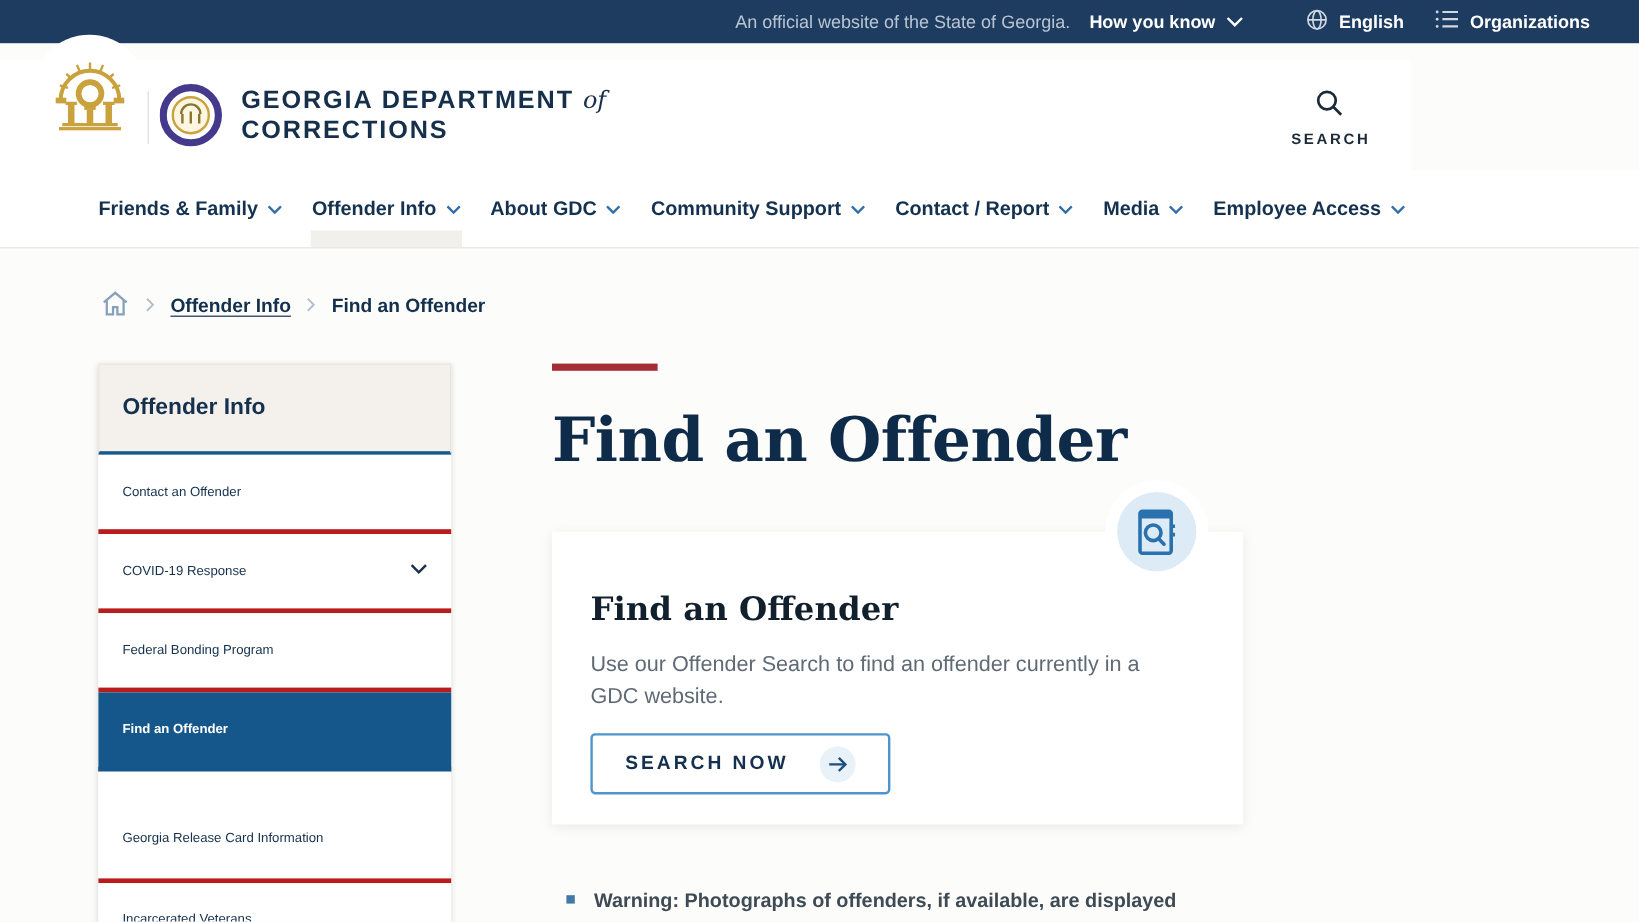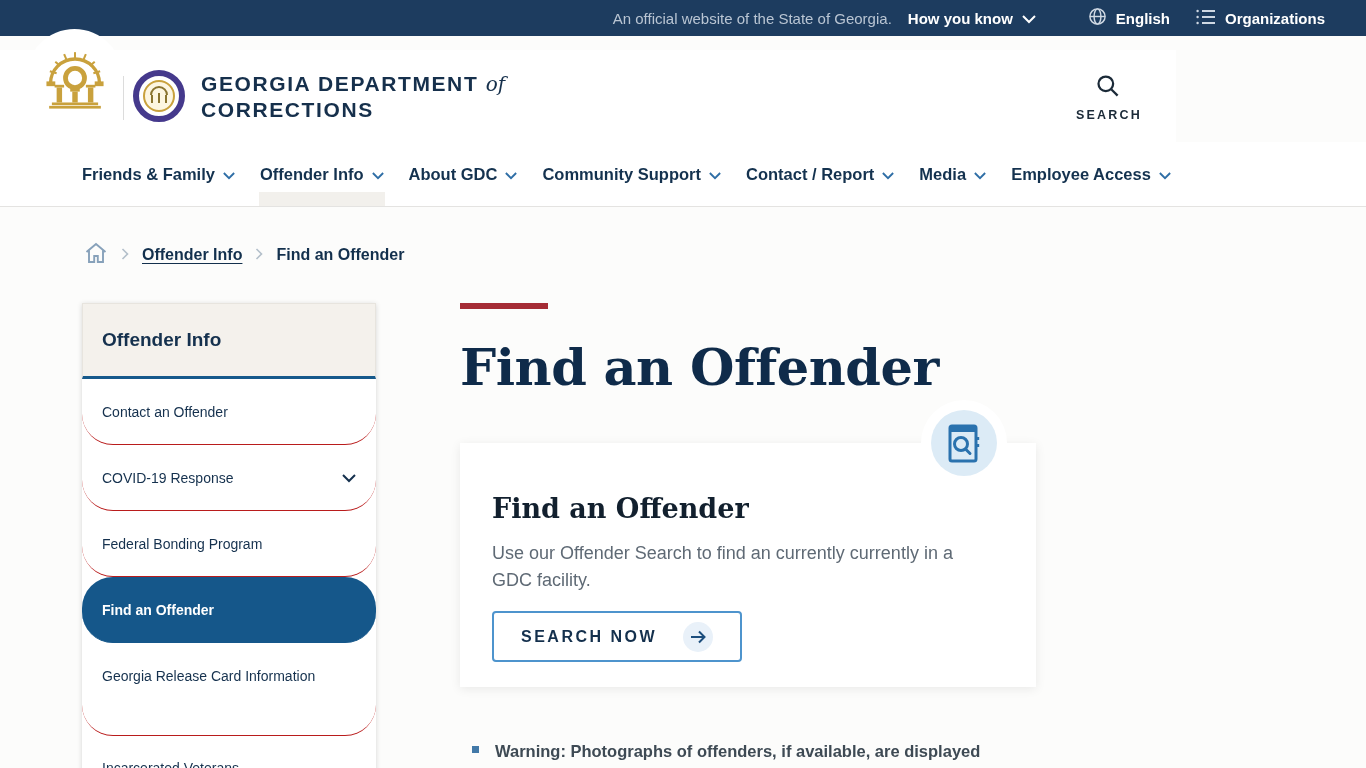--- a/index.html
+++ b/index.html
@@ -39,23 +39,23 @@
   .bc-home { display:flex; align-items:center; cursor:pointer; }
   .bc-link { font-weight:600; text-decoration:underline; text-underline-offset:3px; cursor:pointer; }
   .bc-current { font-weight:600; }
 
   
   .sidebar { position:absolute; left:82px; top:303px; width:294px; background:#fff;
              box-shadow:0 1px 5px rgba(0,0,0,0.16); }
   .sidebar-header { height:76px; background:#f4f1ec; border:1px solid #e7e4de; border-bottom:3px solid #16598b;
                     display:flex; align-items:center; padding:0 19px; font-size:19px; font-weight:700; color:#15314e; }
   .sidebar-item { display:flex; align-items:center; justify-content:space-between; min-height:66px;
-                  padding:0 20px; font-size:14px; font-weight:500; color:#15314e;
-                  border-bottom:1px solid #b91c1c; cursor:pointer; background:#fff;border-radius:31px; }
-  .sidebar-item.multiline { min-height:93px; padding:20px; line-height:26px; align-items:flex-start; }
+                  padding:0 20px; font-size:11px; font-weight:500; color:#15314e;
+                  border-bottom:4px solid #b91c1c; cursor:pointer; background:#fff; }
+  .sidebar-item.multiline { min-height:93px; padding:20px; line-height:26px; align-items:flex-end; }
   .sidebar-item.active { background:#15578a; color:#ffffff; font-weight:700; border-color:#15578a; }
   .sidebar-item.cutoff { min-height:66px; padding-top:24px; align-items:flex-start; }
 
   
   .main { position:absolute; left:460px; top:303px; width:576px; }
   .red-bar { width:88px; height:6px; background:#a52c35; }
   .page-title { font-family:"DejaVu Serif", serif; font-size:51px; font-weight:700; color:#0f2b4a;
                 letter-spacing:-0.5px; margin-top:28px; line-height:60px; }
   .card { position:relative; margin-top:46px; width:576px; height:244px; background:#fff;
           box-shadow:0 2px 10px rgba(0,0,0,0.08); padding:50px 32px 0 32px; }
@@ -262,21 +262,21 @@
       <div class="card-icon-badge">
         <svg width="36" height="44" viewBox="0 0 36 44" fill="none">
           <rect x="4" y="5" width="26" height="35" rx="2" stroke="#2a72ae" stroke-width="3"></rect>
           <path d="M4 7a2 2 0 012-2h22a2 2 0 012 2v4H4z" fill="#2a72ae"></path>
           <path d="M32 16v3M32 23v3" stroke="#2a72ae" stroke-width="2.4"></path>
           <circle cx="15" cy="23" r="6.5" stroke="#2a72ae" stroke-width="3"></circle>
           <path d="M19.5 28L24 32.5" stroke="#2a72ae" stroke-width="3" stroke-linecap="round"></path>
         </svg>
       </div>
       <h2 class="card-title">Find an Offender</h2>
-      <p class="card-desc">Use our Offender Search to find an currently currently in a GDC facility.</p>
+      <p class="card-desc">Use our Offender Search to find an offender currently in a GDC website.</p>
       <button class="search-btn">
         <span>SEARCH NOW</span>
         <span class="arrow-circle">
           <svg width="16" height="14" viewBox="0 0 16 14" fill="none" stroke="#1d4e7d" stroke-width="2">
               <path d="M1 7h13"></path>
               <path d="M9 1.5L14.5 7 9 12.5"></path>
             </svg>
         </span>
       </button>
     </div>

